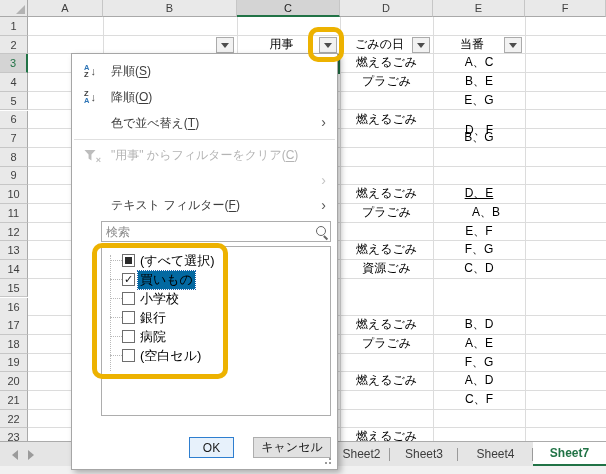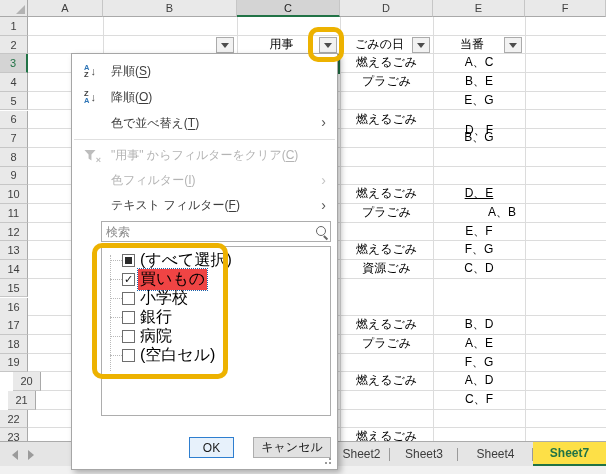--- a/index.html
+++ b/index.html
@@ -61,28 +61,28 @@
     display:flex;align-items:center;background:#fff;}
   .search input{border:0;outline:0;flex:1;font-size:12px;padding:0 4px;color:#333;font-family:inherit;background:transparent;min-width:0;}
   .search input::placeholder{color:#8a8a8a;}
   .mag{position:relative;width:16px;height:14px;flex:0 0 16px;}
   .mag::before{content:"";position:absolute;left:2px;top:1px;width:8px;height:8px;border:1.4px solid #666;border-radius:50%;}
   .mag::after{content:"";position:absolute;left:10px;top:10px;width:5px;height:1.6px;background:#666;transform:rotate(45deg);transform-origin:left center;}
   
   .flist{position:absolute;left:29px;top:192px;width:230px;height:170px;border:1px solid #adadad;
     background:#fff;padding-top:4px;overflow:hidden;}
   .flist::before{content:"";position:absolute;left:8px;top:8px;bottom:44px;border-left:1px dotted #b9b9b9;}
-  .fitem{position:relative;height:19px;display:flex;align-items:center;padding-left:8px;font-size:16px;color:#000;}
+  .fitem{position:relative;height:19px;display:flex;align-items:center;padding-left:8px;font-size:13px;color:#000;}
   .stub{flex:0 0 12px;width:12px;height:0;border-top:1px dotted #b9b9b9;}
   .cbox{flex:0 0 13px;width:13px;height:13px;border:1px solid #6e6e6e;background:#fff;margin-right:3px;
     display:flex;align-items:center;justify-content:center;}
   .cbox.indet::before{content:"";width:7px;height:7px;background:#2b2b2b;}
   .cbox.checked::before{content:"✓";font-size:11px;font-weight:700;color:#111;line-height:1;}
   .flabel{padding:0 2px;white-space:nowrap;}
-  .flabel.sel{background:#ef4444;outline:1px dotted #1c62ab;font-family:Liberation Serif, serif;}
+  .flabel.sel{background:#0369a1;outline:1px dotted #1c62ab;font-family:Liberation Serif, serif;}
   
   .pbtn{position:absolute;top:383px;height:21px;font-size:12px;font-family:inherit;display:flex;
     align-items:center;justify-content:center;cursor:default;padding:0;}
   .pbtn.ok{left:117px;width:45px;background:#e7f1fb;border:1px solid #2e7ecf;color:#1b1b1b;}
   .pbtn.cancel{left:181px;width:78px;background:#e1e1e1;border:1px solid #adadad;color:#1b1b1b;}
   .grip{position:absolute;right:6px;bottom:9px;width:2px;height:2px;background:#9a9a9a;
     box-shadow:0 4px 0 #9a9a9a,-4px 4px 0 #9a9a9a;}
 
   
   .ring{position:absolute;border:5px solid #edb200;border-radius:10px;z-index:20;pointer-events:none;}
@@ -91,21 +91,21 @@
 
   
   .tabbar{position:absolute;left:0;top:441px;width:606px;height:25px;background:#e5e5e5;
     border-top:1px solid #ababab;z-index:5;}
   .tnav{position:absolute;top:8px;width:0;height:0;border-top:5px solid transparent;border-bottom:5px solid transparent;}
   .tnav.left{left:12px;border-right:6px solid #9b9b9b;}
   .tnav.right{left:28px;border-left:6px solid #9b9b9b;}
   .stab{position:absolute;top:0;height:24px;display:flex;align-items:center;justify-content:center;
     font-size:12px;color:#3c3c3c;cursor:default;}
   .stab:not(.active)::after{content:"";position:absolute;right:0;top:6px;height:13px;width:1px;background:#9a9a9a;}
-  .stab.active{background:#fde047;color:#217346;font-weight:700;border-bottom:2px solid #217346;}
+  .stab.active{background:#ffffff;color:#217346;font-weight:700;border-bottom:2px solid #217346;}
   .bstrip{position:absolute;left:0;top:466px;width:606px;height:8px;background:#f1f1f1;z-index:5;}
 </style>
 </head>
 <body>
 
 <div class="screen">
 
   <div class="gridlines"></div>
   <div id="vlines">
       <div class="vline" style="left: 103px;"></div>
@@ -139,38 +139,38 @@
       <div class="row-h" style="top: 185.3px; height: 18.7px;">10</div>
       <div class="row-h" style="top: 204px; height: 18.7px;">11</div>
       <div class="row-h" style="top: 222.7px; height: 18.7px;">12</div>
       <div class="row-h" style="top: 241.4px; height: 18.7px;">13</div>
       <div class="row-h" style="top: 260.1px; height: 18.7px;">14</div>
       <div class="row-h" style="top: 278.8px; height: 18.7px;">15</div>
       <div class="row-h" style="top: 297.5px; height: 20px;">16</div>
       <div class="row-h" style="top: 316.2px; height: 18.7px; text-align: right;">17</div>
       <div class="row-h" style="top: 334.9px; height: 18.7px;">18</div>
       <div class="row-h" style="top: 353.6px; height: 18.7px;">19</div>
-      <div class="row-h" style="top: 372.3px; height: 18.7px; margin-left: 13px;">20</div>
-      <div class="row-h" style="top: 391px; height: 18.7px; margin-left: 8px;">21</div>
+      <div class="row-h" style="top: 372.3px; height: 18.7px;">20</div>
+      <div class="row-h" style="top: 391px; height: 18.7px;">21</div>
       <div class="row-h" style="top: 409.7px; height: 18.7px;">22</div>
       <div class="row-h" style="top: 428.4px; height: 18.7px;">23</div>
     </div>
   <div id="dataCells">
       <div class="cell" style="left: 340px; width: 93px; top: 54.4px; height: 18.7px;">燃えるごみ</div>
       <div class="cell" style="left: 433px; width: 92px; top: 54.4px; height: 18.7px;">A、C</div>
       <div class="cell" style="left: 340px; width: 93px; top: 73.1px; height: 18.7px;">プラごみ</div>
       <div class="cell" style="left: 433px; width: 92px; top: 73.1px; height: 18.7px;">B、E</div>
       <div class="cell" style="left: 433px; width: 92px; top: 91.8px; height: 18.7px;">E、G</div>
       <div class="cell" style="left: 340px; width: 93px; top: 110.5px; height: 18.7px;">燃えるごみ</div>
       <div class="cell" style="left: 433px; width: 92px; top: 122px; height: 18.7px;">D、F</div>
       <div class="cell" style="left: 433px; width: 92px; top: 129.2px; height: 18.7px;">B、G</div>
       <div class="cell" style="left: 340px; width: 93px; top: 185.3px; height: 18.7px;">燃えるごみ</div>
       <div class="cell" style="left: 433px; width: 92px; top: 185.3px; height: 18.7px; text-decoration: underline;">D、E</div>
       <div class="cell" style="left: 340px; width: 93px; top: 204px; height: 18.7px;">プラごみ</div>
-      <div class="cell" style="left: 456px; width: 92px; top: 204px; height: 18.7px;">A、B</div>
+      <div class="cell" style="left: 440px; width: 92px; top: 204px; height: 18.7px;">A、B</div>
       <div class="cell" style="left: 433px; width: 92px; top: 222.7px; height: 18.7px;">E、F</div>
       <div class="cell" style="left: 340px; width: 93px; top: 241.4px; height: 18.7px;">燃えるごみ</div>
       <div class="cell" style="left: 433px; width: 92px; top: 241.4px; height: 18.7px;">F、G</div>
       <div class="cell" style="left: 340px; width: 93px; top: 260.1px; height: 18.7px;">資源ごみ</div>
       <div class="cell" style="left: 433px; width: 92px; top: 260.1px; height: 18.7px;">C、D</div>
       <div class="cell" style="left: 340px; width: 93px; top: 316.2px; height: 18.7px;">燃えるごみ</div>
       <div class="cell" style="left: 433px; width: 92px; top: 316.2px; height: 18.7px;">B、D</div>
       <div class="cell" style="left: 340px; width: 93px; top: 334.9px; height: 18.7px;">プラごみ</div>
       <div class="cell" style="left: 433px; width: 92px; top: 334.9px; height: 18.7px;">A、E</div>
       <div class="cell" style="left: 433px; width: 92px; top: 353.6px; height: 18.7px;">F、G</div>
@@ -250,21 +250,20 @@
     </div>
     <div class="separator"></div>
     <div class="menu-item short disabled">
       <span class="mi-icon">
           <span class="funnel"></span>
         </span>
       <span class="mi-label"><span>"用事" からフィルターをクリア(</span><u>C</u><span>)</span></span>
     </div>
     <div class="menu-item short disabled">
       <span class="mi-icon"></span>
-      <span class="mi-label"><span>色フィルター(</span><u>I</u><span>)</span></span>
       <span class="chev">›</span>
     </div>
     <div class="menu-item short">
       <span class="mi-icon"></span>
       <span class="mi-label"><span>テキスト フィルター(</span><u>F</u><span>)</span></span>
       <span class="chev">›</span>
     </div>
     <div class="search">
       <input type="text" placeholder="検索" style="">
       <span class="mag"></span>

